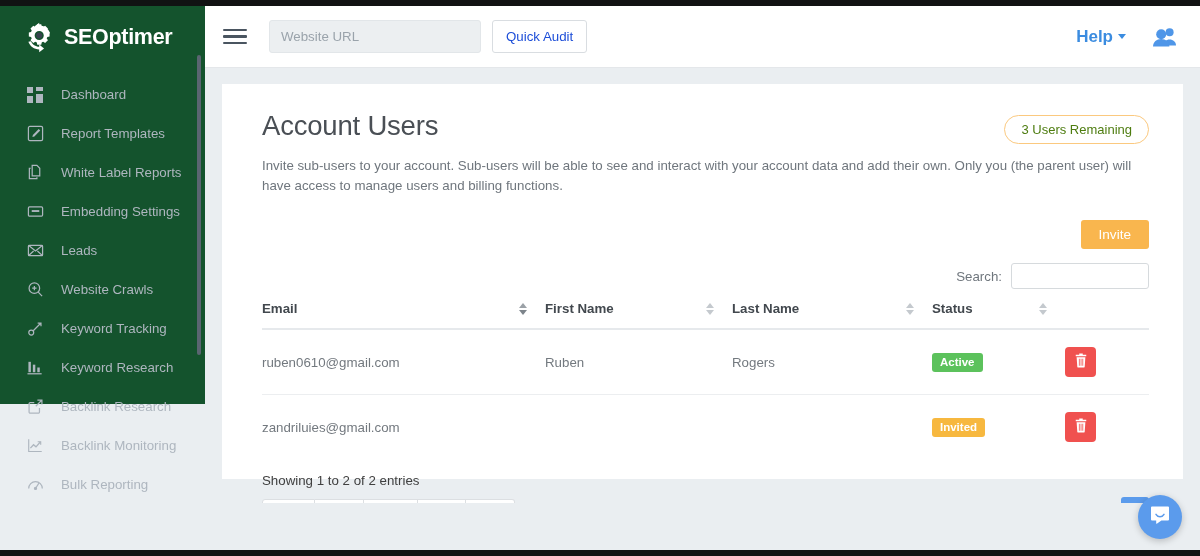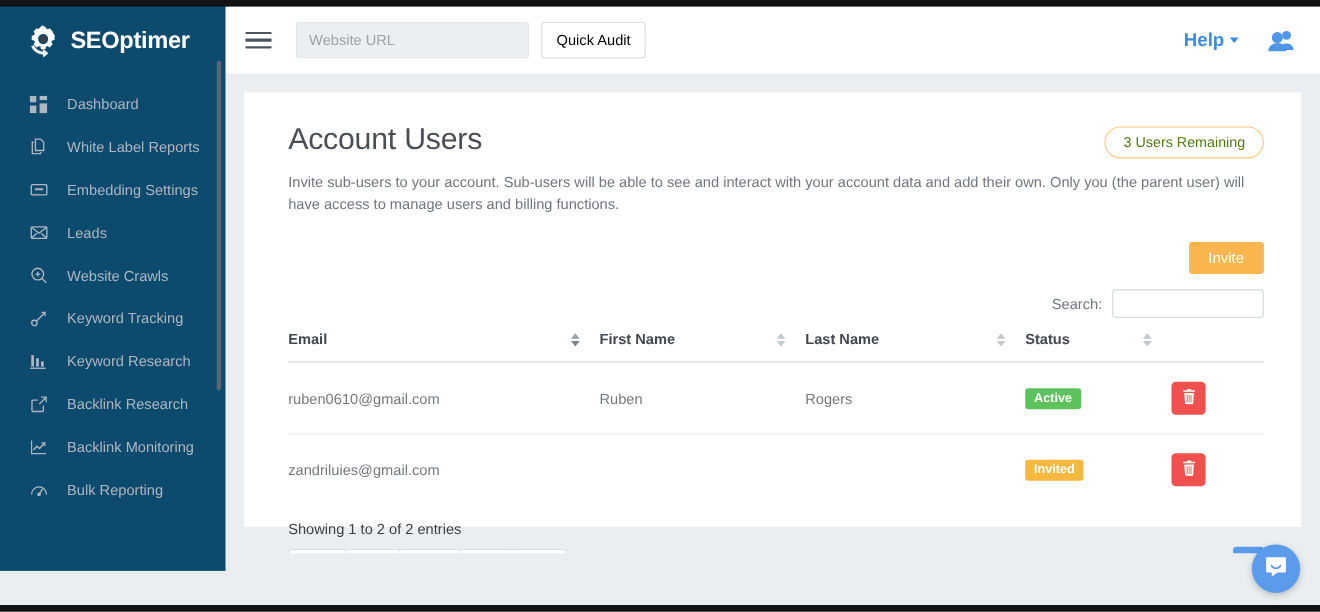--- a/index.html
+++ b/index.html
@@ -19,22 +19,22 @@
   .strip {
     position: absolute; left: 0; width: 1200px; height: 6px;
     background: #111213; z-index: 60;
   }
   .strip.top { top: 0; }
   .strip.bot { bottom: 0; }
 
   
   .sidebar {
     position: relative;
-    width: 205px; height: 519px;
-    background: #0c4a6e;
+    width: 205px; height: 404px;
+    background: #14532d;
     flex: 0 0 205px;
     padding-top: 6px;
     z-index: 20;
   }
   .brand {
     height: 62px;
     display: flex; align-items: center;
     padding-left: 24px;
     gap: 9px;
   }
@@ -109,21 +109,21 @@
   }
   .url-input::placeholder { color: #9aa3ab; }
   .quick-audit {
     margin-left: 11px;
     height: 33px;
     padding: 0 13px;
     background: #ffffff;
     border: 1px solid #d9dde1;
     border-radius: 3px;
     font-size: 13.3px;
-    color: #000000;
+    color: #1d4ed8;
     font-family: "Liberation Sans", sans-serif;
     cursor: pointer;
   }
   .topbar-spacer { flex: 1 1 auto; }
   .help-link {
     color: #3b8ce0;
     font-size: 17px;
     font-weight: bold;
     cursor: pointer;
     display: flex; align-items: center; gap: 5px;
@@ -332,20 +332,29 @@
           <svg viewBox="0 0 16 16" width="16" height="16" fill="currentColor">
               <rect x="0" y="0" width="6" height="6"></rect>
               <rect x="9" y="0" width="7" height="4"></rect>
               <rect x="0" y="9" width="6" height="7"></rect>
               <rect x="9" y="7" width="7" height="9"></rect>
             </svg>
         </span>
         <span class="nav-label">Dashboard</span>
       </div>
 
+      <div class="nav-item">
+        <span class="nav-ico">
+          <svg viewBox="0 0 18 18" width="17" height="17" fill="none" stroke="currentColor" stroke-width="1.3">
+              <rect x="1.5" y="1.5" width="15" height="15" rx="1.5"></rect>
+              <path d="M12.4 4.3l1.6 1.6-6.2 6.2-2.1.5.5-2.1z" fill="currentColor" stroke="none"></path>
+            </svg>
+        </span>
+        <span class="nav-label">Report Templates</span>
+      </div>
 
       <div class="nav-item">
         <span class="nav-ico">
           <svg viewBox="0 0 18 18" width="17" height="17" fill="none" stroke="currentColor" stroke-width="1.3">
               <path d="M5.5 1.5h5l3 3v8h-8z"></path>
               <path d="M4 4.5H2.5v11h8V14"></path>
             </svg>
         </span>
         <span class="nav-label">White Label Reports</span>
       </div>

